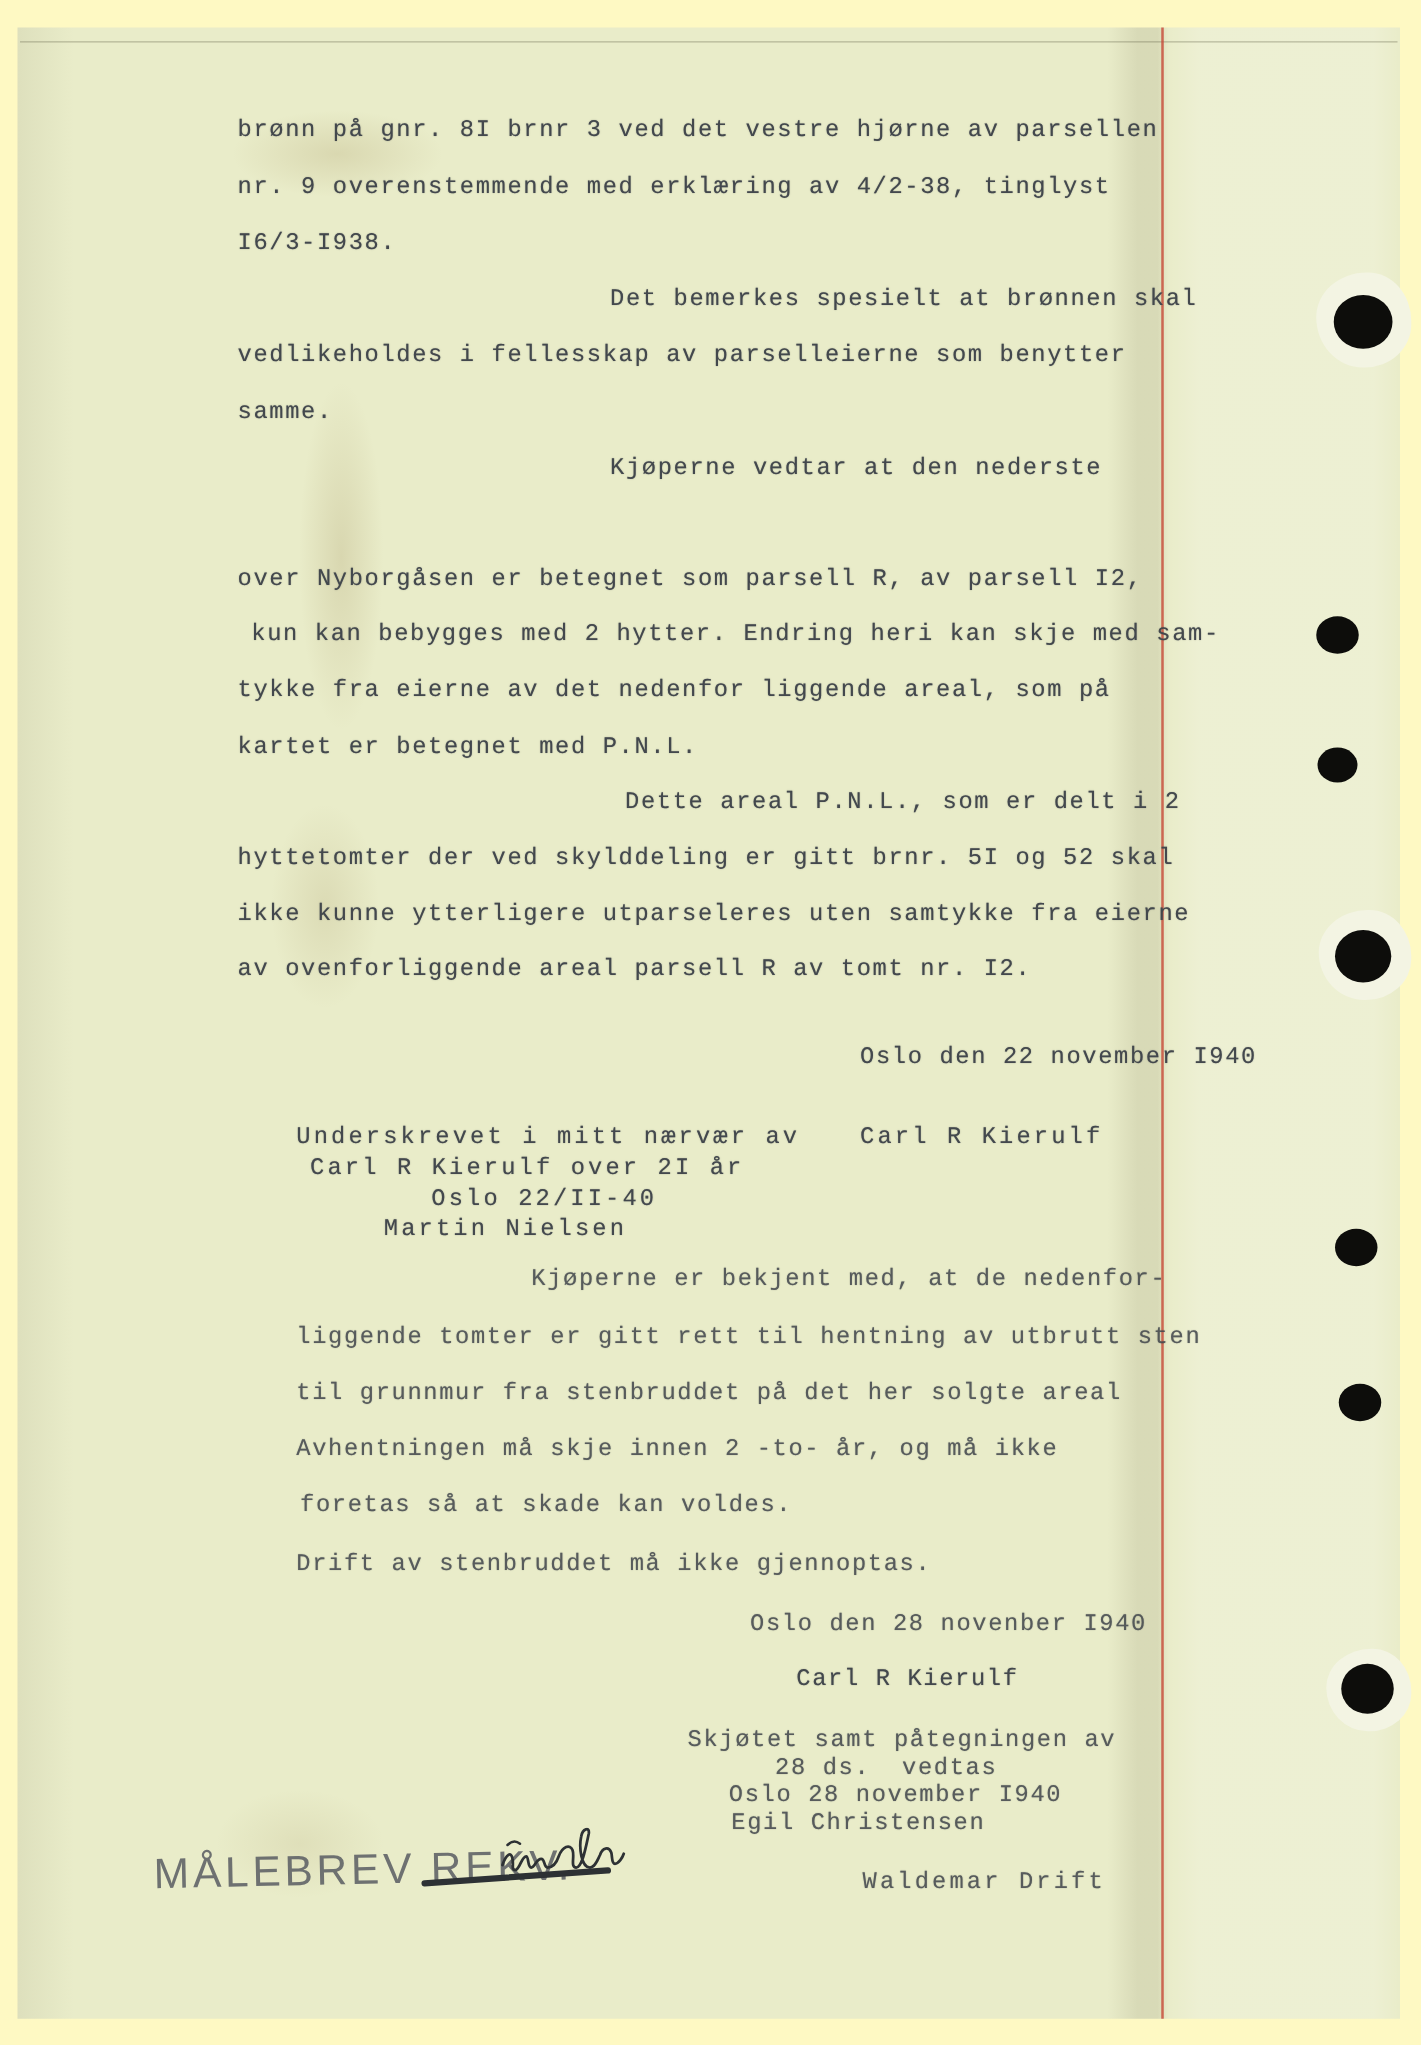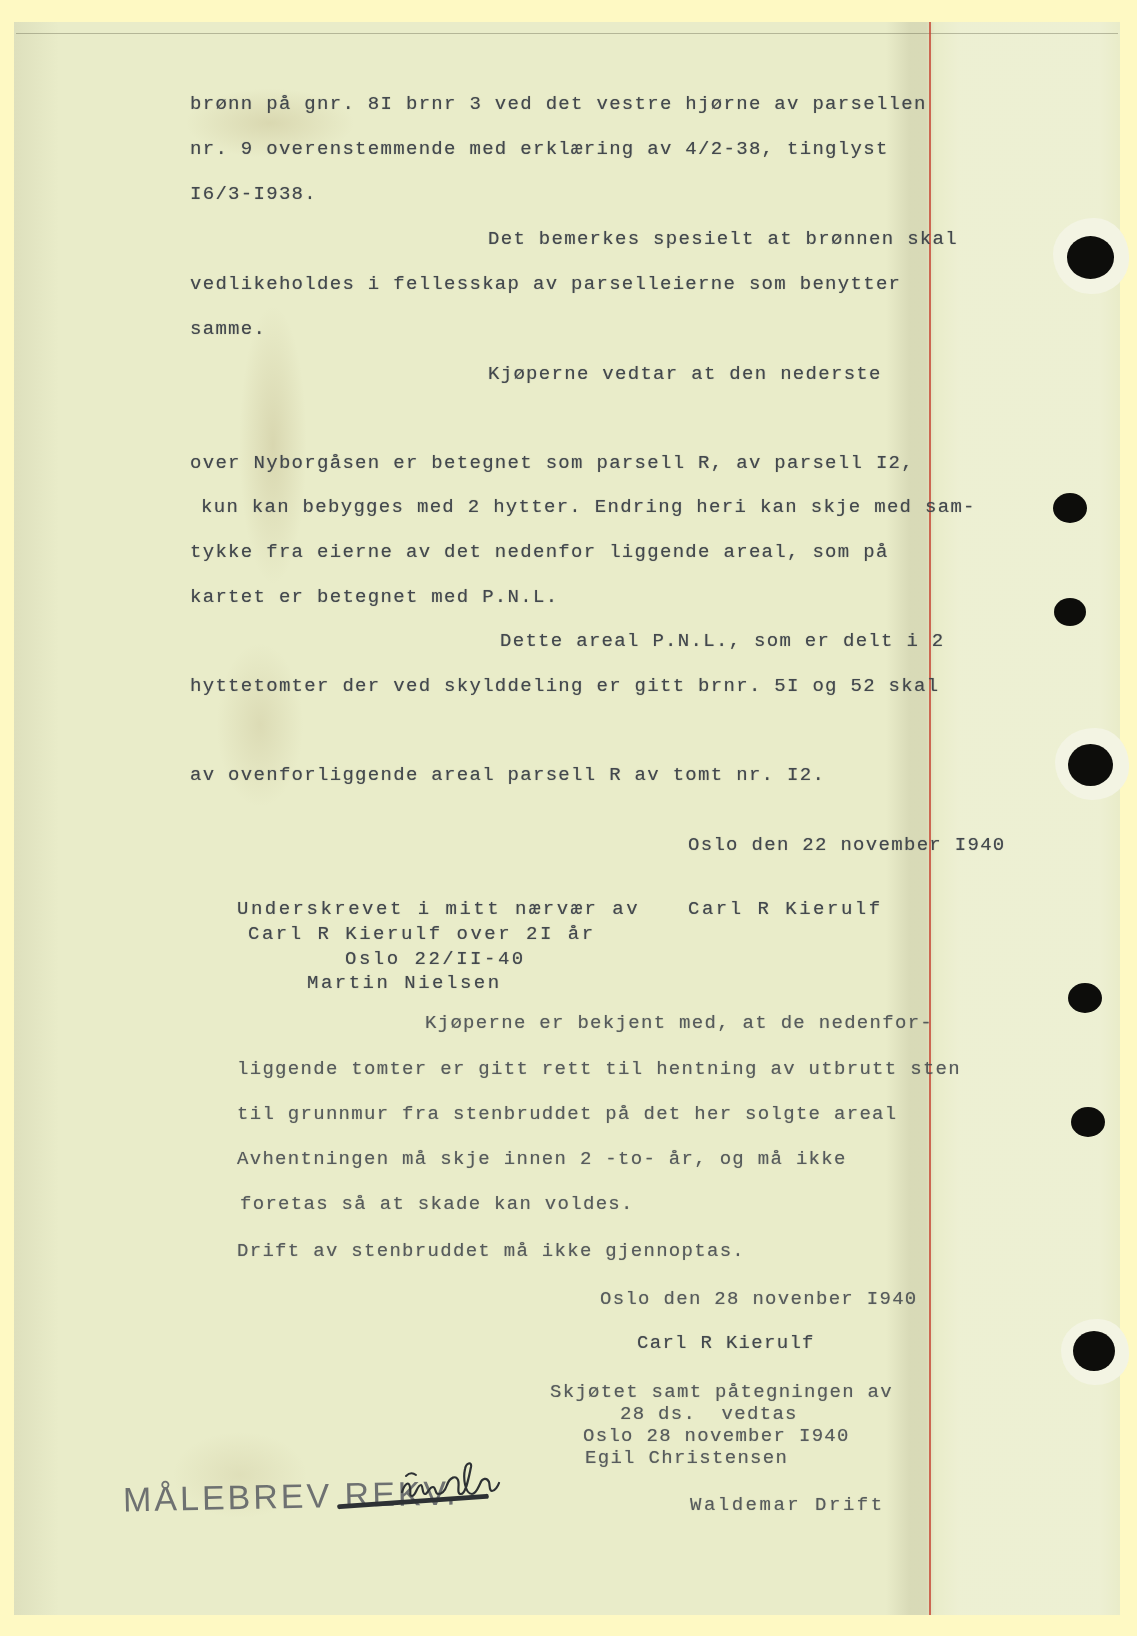--- a/index.html
+++ b/index.html
@@ -60,20 +60,21 @@
   <div class="tline" style="left:488px;top:228px;text-align:right;">Det bemerkes spesielt at brønnen skal</div>
   <div class="tline" style="left:190px;top:273px;">vedlikeholdes i fellesskap av parselleierne som benytter</div>
   <div class="tline" style="left:190px;top:318px;">samme.</div>
   <div class="tline" style="left:488px;top:363px;">Kjøperne vedtar at den nederste</div>
   <div class="tline" style="left:190px;top:452px;">over Nyborgåsen er betegnet som parsell R, av parsell I2,</div>
   <div class="tline" style="left:190px;top:496px;margin-left:11px;">kun kan bebygges med 2 hytter. Endring heri kan skje med sam-</div>
   <div class="tline" style="left:190px;top:541px;">tykke fra eierne av det nedenfor liggende areal, som på</div>
   <div class="tline" style="left:190px;top:586px;">kartet er betegnet med P.N.L.</div>
   <div class="tline" style="left:500px;top:630px;">Dette areal P.N.L., som er delt i 2</div>
   <div class="tline" style="left:190px;top:675px;">hyttetomter der ved skylddeling er gitt brnr. 5I og 52 skal</div>
+  <div class="tline" style="left:190px;top:720px;">ikke kunne ytterligere utparseleres uten samtykke fra eierne</div>
   <div class="tline" style="left:190px;top:764px;">av ovenforliggende areal parsell R av tomt nr. I2.</div>
 
   <div class="tline" style="left:688px;top:834px;">Oslo den 22 november I940</div>
 
   <div class="tline sp2" style="left:237px;top:898px;">Underskrevet i mitt nærvær av</div>
   <div class="tline sp2" style="left:688px;top:898px;">Carl R Kierulf</div>
   <div class="tline sp2" style="left:248px;top:923px;">Carl R Kierulf over 2I år</div>
   <div class="tline sp2" style="left:345px;top:948px;">Oslo 22/II-40</div>
   <div class="tline sp2" style="left:307px;top:972px;">Martin Nielsen</div>
 

